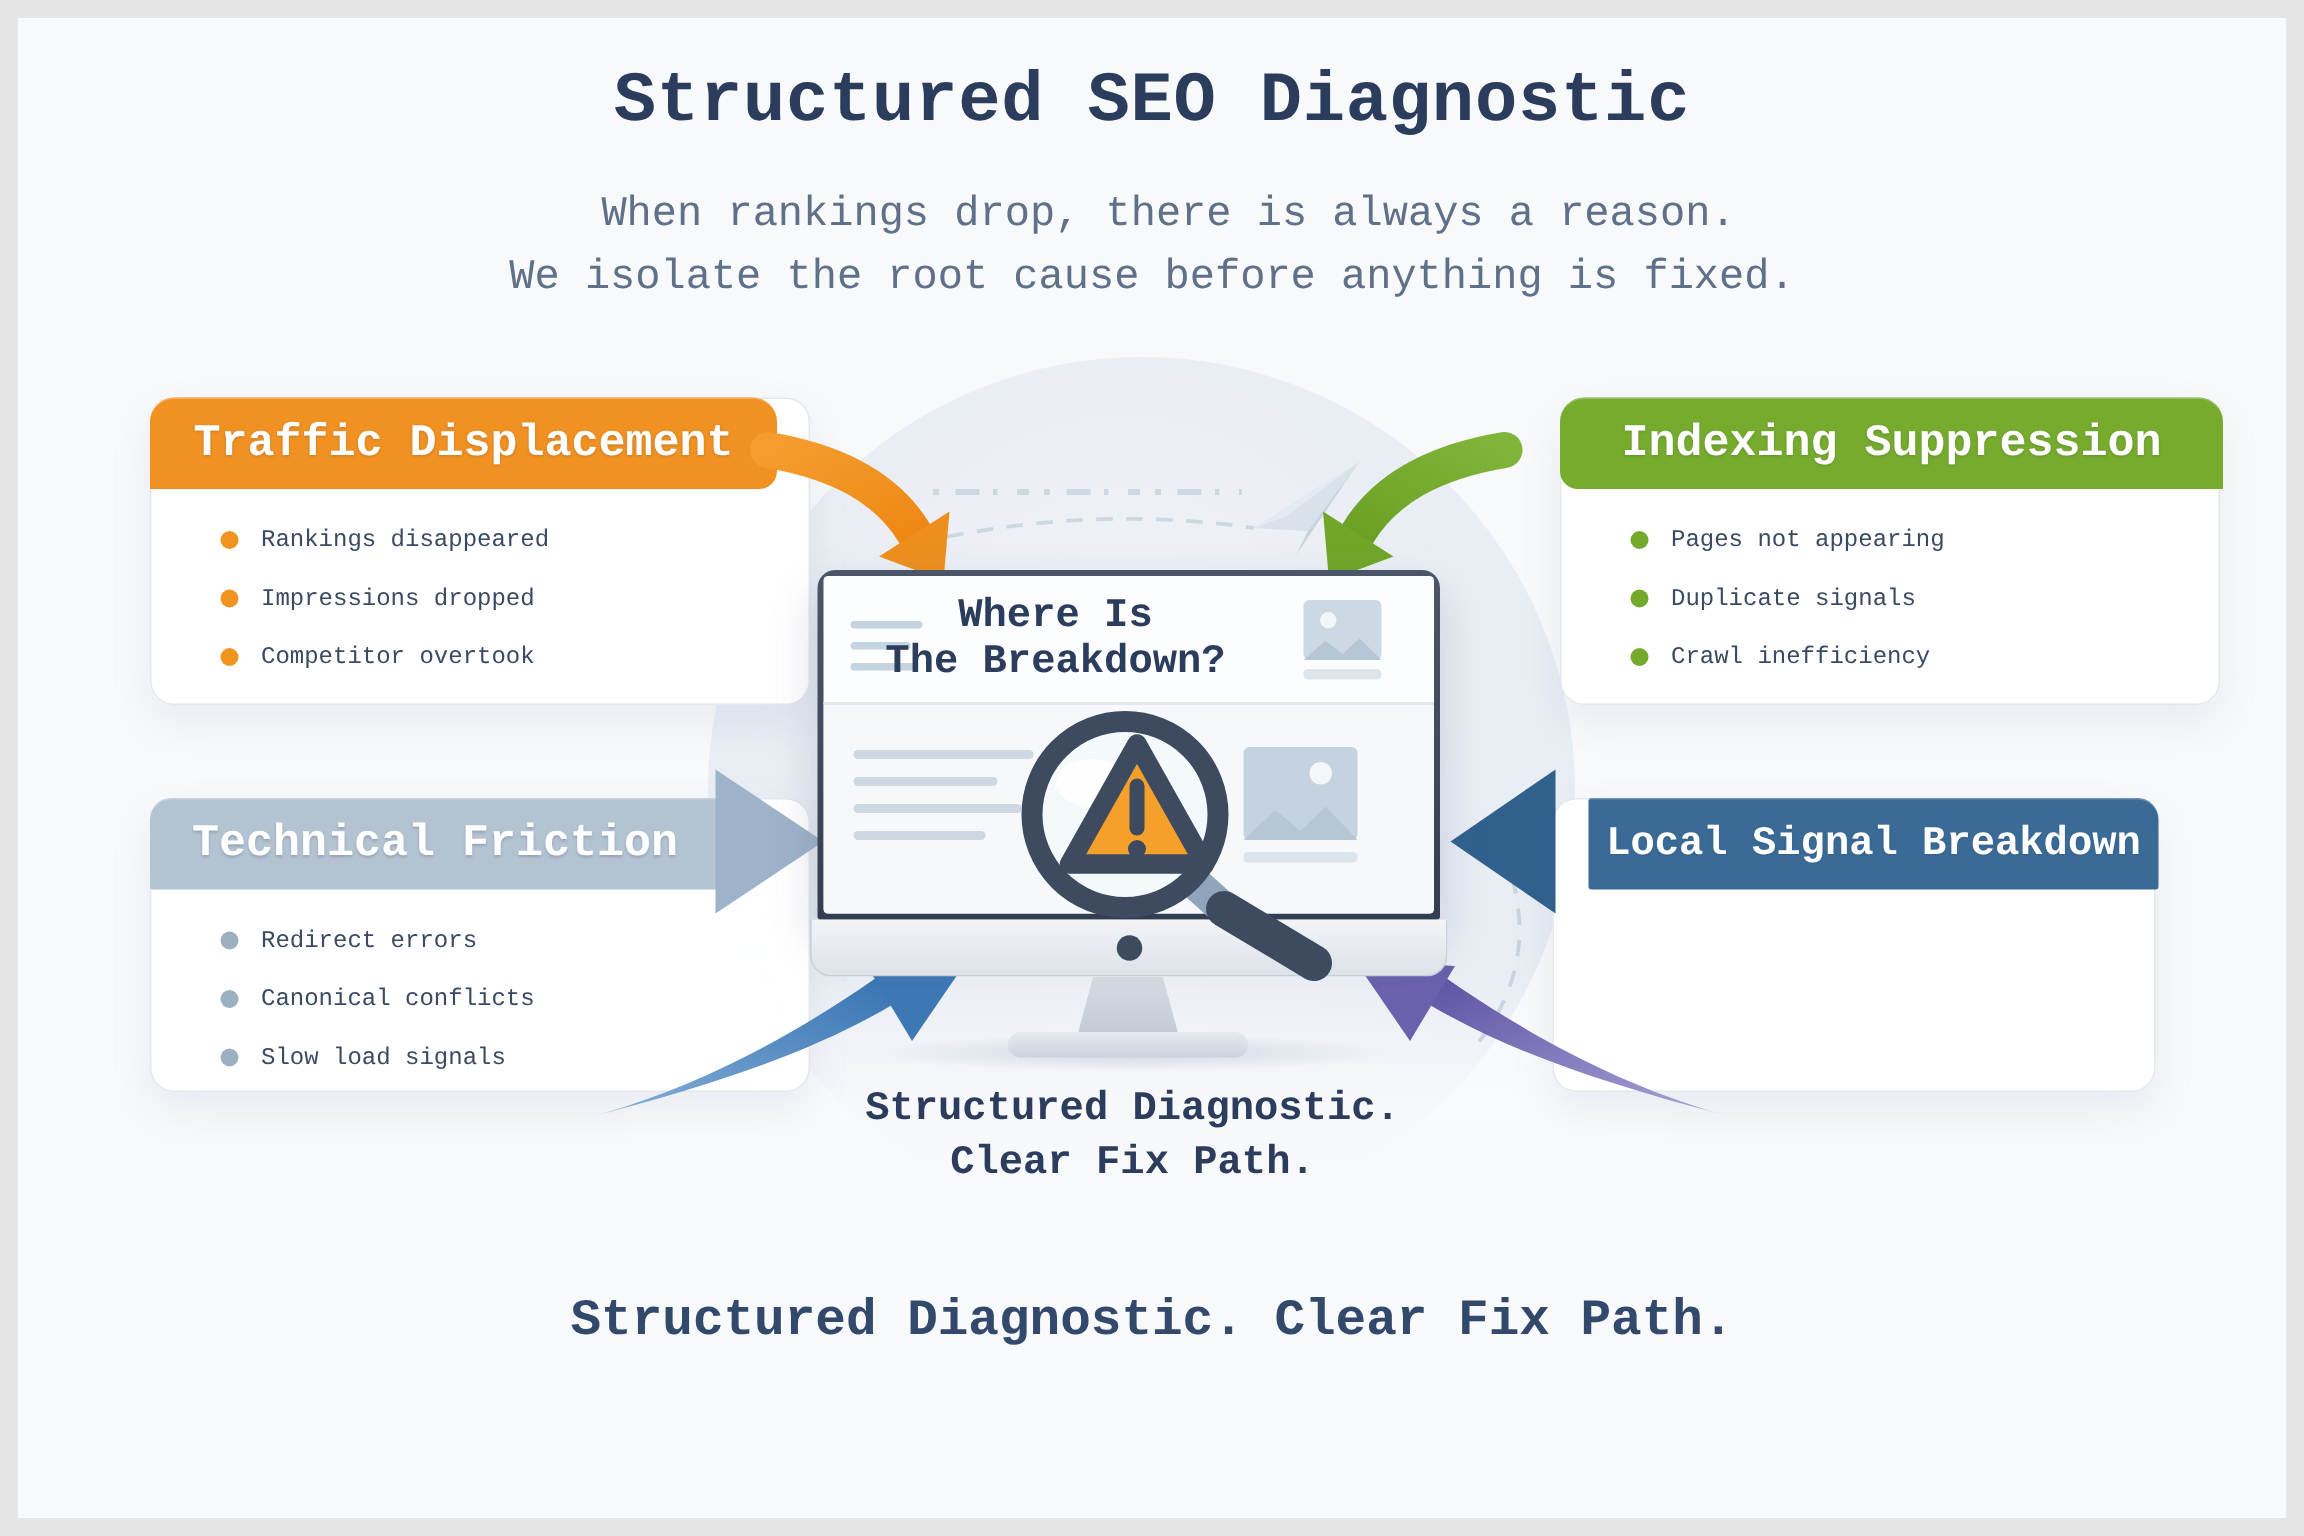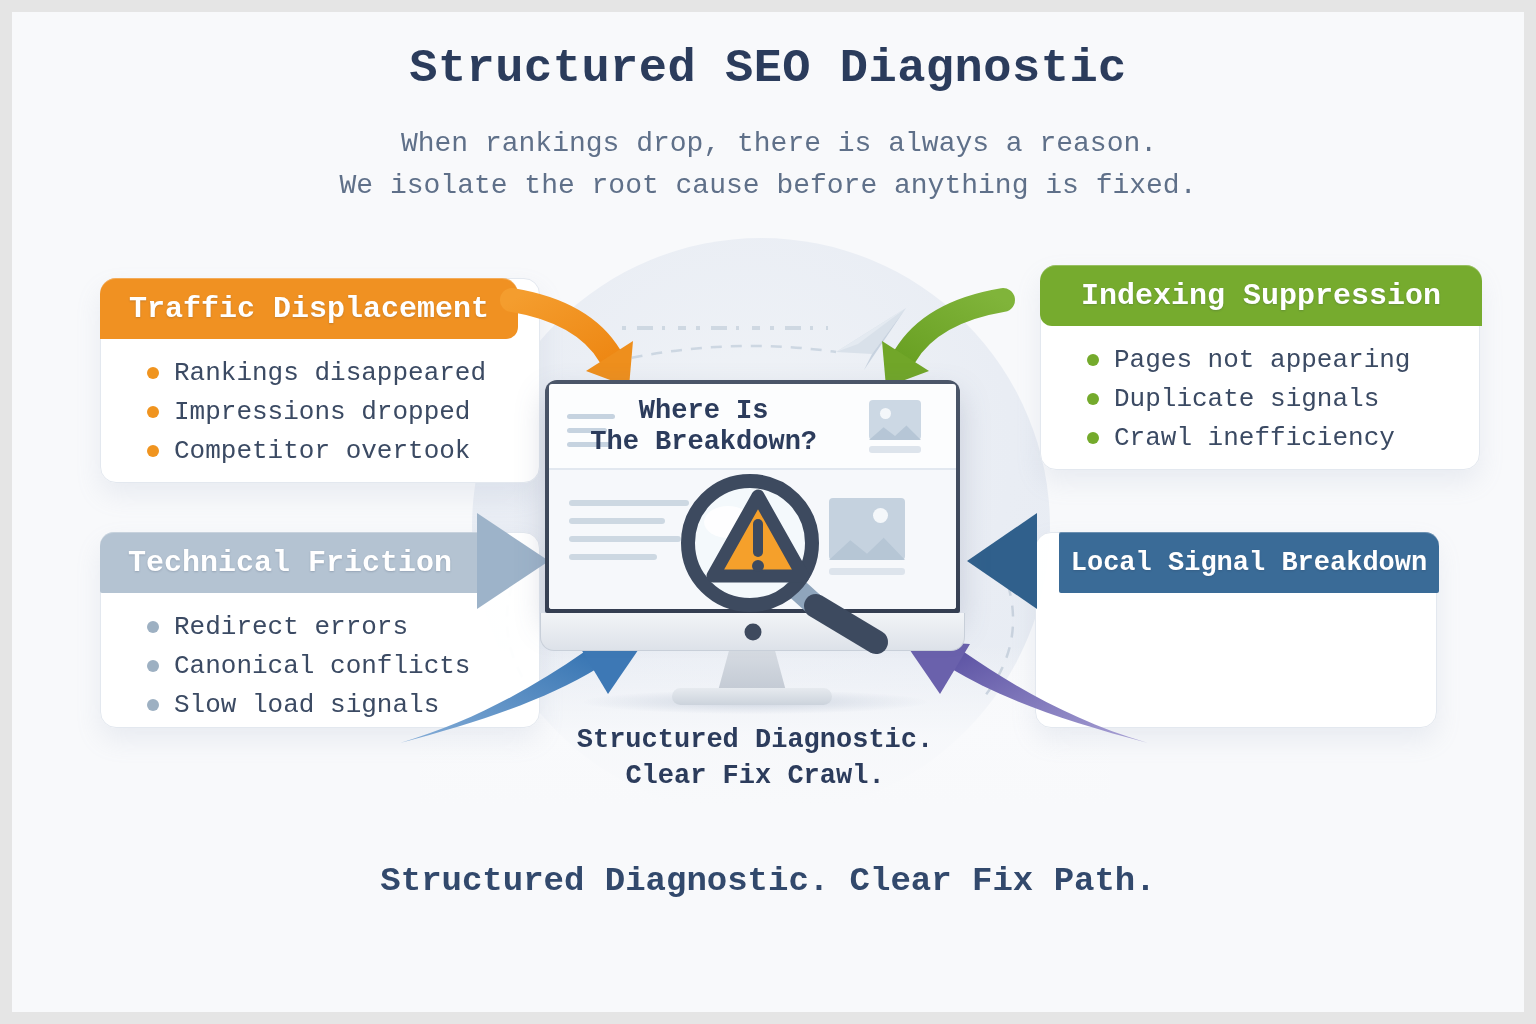--- a/index.html
+++ b/index.html
@@ -22,37 +22,37 @@
     background:radial-gradient(circle at 48% 36%, #f0f3f7 0%, #e9edf4 55%, #e6ebf2 100%); }
   .bg-fade { position:absolute; left:420px; top:645px; width:690px; height:200px; z-index:2;
     background:linear-gradient(to bottom, rgba(248,249,251,0) 0%, rgba(249,250,252,.85) 45%, #f8f9fb 80%); }
 
   svg.decor, svg.arrows { position:absolute; left:0; top:0; width:1536px; height:1024px; }
   svg.decor { z-index:2; } svg.arrows { z-index:4; }
 
   
   .card { position:absolute; background:rgba(255,255,255,.96); border:1px solid #e3e8ef;
     border-radius:16px; box-shadow:0 12px 26px rgba(140,158,185,.14); z-index:3; }
-  .card.tl { left:100px; top:278px; width:440px; height:205px; }
+  .card.tl { left:100px; top:265px; width:440px; height:205px; }
   .card.tr { left:1040px; top:265px; width:440px; height:205px;text-align:center; }
   .card.bl { left:100px; top:532px; width:440px; height:196px; }
   .card.br { left:1035px; top:532px; width:402px; height:196px; }
 
   .card-header { position:absolute; top:-1px; height:61px; display:flex; align-items:center;
     justify-content:center; color:#ffffff; font-weight:700; font-size:30px;
     text-shadow:0 1px 2px rgba(40,55,80,.22); box-shadow:inset 0 1px 0 rgba(255,255,255,.25); }
   .tl .card-header { left:-1px; width:418px; border-radius:16px 16px 12px 0; }
   .tr .card-header { left:-1px; width:442px; border-radius:16px 16px 0 12px; }
   .bl .card-header { left:-1px; width:380px; border-radius:14px 2px 2px 2px; }
   .br .card-header { left:23px;  width:380px; border-radius:2px 14px 2px 2px; font-size:27px; }
 
   ul.bullets { position:absolute; left:46px; top:74px; list-style:none; }
   .br ul.bullets { left:50px; }
   ul.bullets li { display:flex; align-items:center; gap:15px;
-    font-size:26px; color:#3b4a63; height:39px; white-space:nowrap; }
+    font-size:16px; color:#3b4a63; height:39px; white-space:nowrap; }
   .dot { width:12px; height:12px; border-radius:50%; flex:0 0 12px; }
 
   
   .monitor-shadow { position:absolute; left:583px; top:690px; width:344px; height:24px;
     border-radius:50%; background:radial-gradient(ellipse at center, rgba(165,178,198,.45), rgba(165,178,198,0) 72%);
     z-index:4; }
   .monitor { position:absolute; left:545px; top:380px; width:415px; height:233px; z-index:5;
     background:linear-gradient(#4b5669,#343e51); border-radius:12px 12px 2px 2px; padding:4px;
     box-shadow:0 14px 30px rgba(90,105,135,.25); }
   .screen { position:relative; width:100%; height:100%; background:#fcfdfe; border-radius:3px; overflow:hidden; }
@@ -268,17 +268,17 @@
 
     <g>
       <path d="M 118 56 L 163 136 L 73 136 Z" fill="#f5a02b" stroke="#3d4a5f" stroke-width="13" stroke-linejoin="round"></path>
       <line x1="118" y1="84" x2="118" y2="112" stroke="#3d4a5f" stroke-width="10" stroke-linecap="round"></line>
       <circle cx="118" cy="126" r="6" fill="#3d4a5f"></circle>
     </g>
   </svg>
 
   <div class="caption">
     <div>Structured Diagnostic.</div>
-    <div>Clear Fix Crawl.</div>
+    <div>Clear Fix Path.</div>
   </div>
   <div class="footer-tagline">Structured Diagnostic. Clear Fix Path.</div>
 
 </div>
 
 </body></html>

